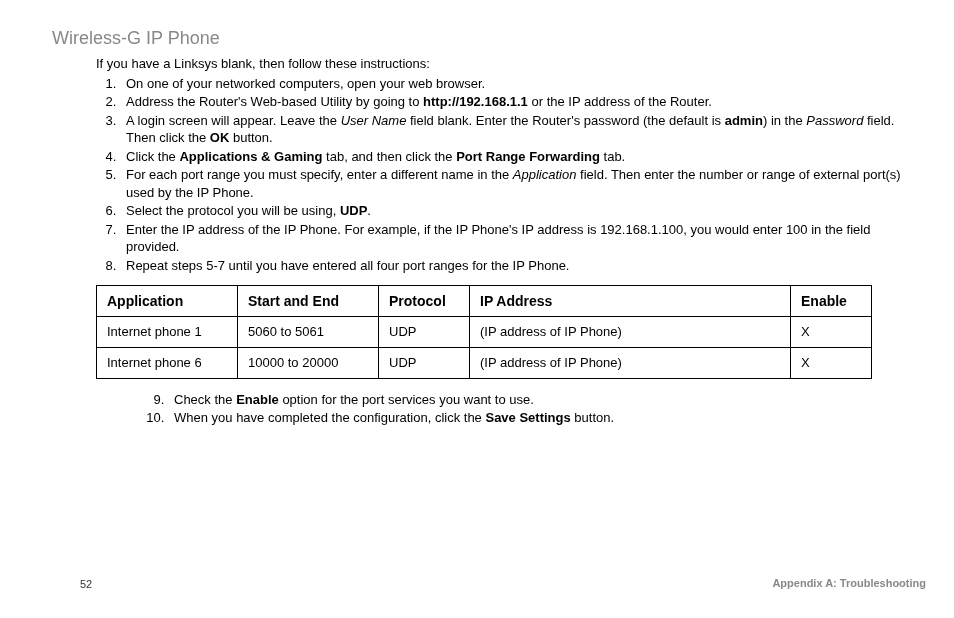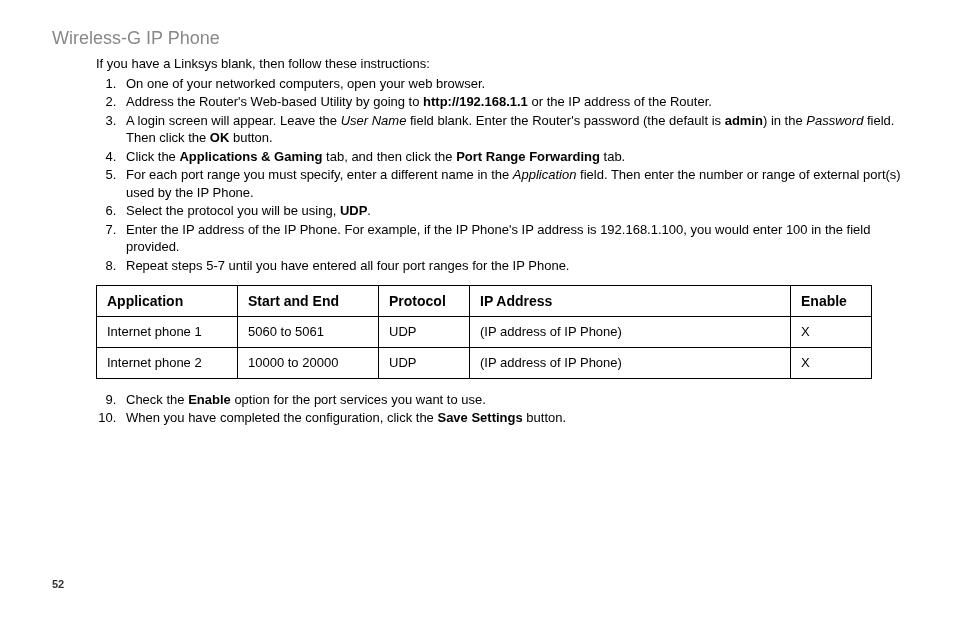--- a/index.html
+++ b/index.html
@@ -54,34 +54,36 @@
     background: #fff;
     font-size: 14px;
   }
   ol.after {
     margin: 0;
     padding-left: 24px;
   }
   ol.after li {
     padding-left: 6px;
     margin-bottom: 1px;
+    margin-left: 48px;
   }
   .footer {
     position: absolute;
     bottom: 28px;
     left: 52px;
     right: 28px;
     display: flex;
     justify-content: space-between;
     align-items: flex-end;
     font-size: 11px;
   }
   .footer .pnum {
-    font-weight: bold;
+    font-weight: normal;
     color: #333;
+    margin-left: 28px;
   }
   .footer .appendix {
     text-align: right;
     color: #888;
     font-weight: bold;
     line-height: 1.3;
   }
   .bold { font-weight: bold; }
   .italic { font-style: italic; }
 </style>
@@ -127,21 +129,21 @@
       </thead>
       <tbody>
         <tr>
           <td>Internet phone 1</td>
           <td>5060 to 5061</td>
           <td>UDP</td>
           <td>(IP address of IP Phone)</td>
           <td>X</td>
         </tr>
         <tr>
-          <td>Internet phone 2</td>
+          <td>Internet phone 6</td>
           <td>10000 to 20000</td>
           <td>UDP</td>
           <td>(IP address of IP Phone)</td>
           <td>X</td>
         </tr>
       </tbody>
     </table>
 
     <ol class="after" start="9">
       <li>
@@ -150,14 +152,15 @@
       <li>
         <span>When you have completed the configuration, click the </span><span class="bold">Save Settings</span><span> button.</span>
       </li>
     </ol>
   </div>
 </div>
 
 <div class="footer">
   <div class="pnum">52</div>
   <div class="appendix">
+    <div>Appendix A: Troubleshooting</div>
   </div>
 </div>
 
 </body></html>

